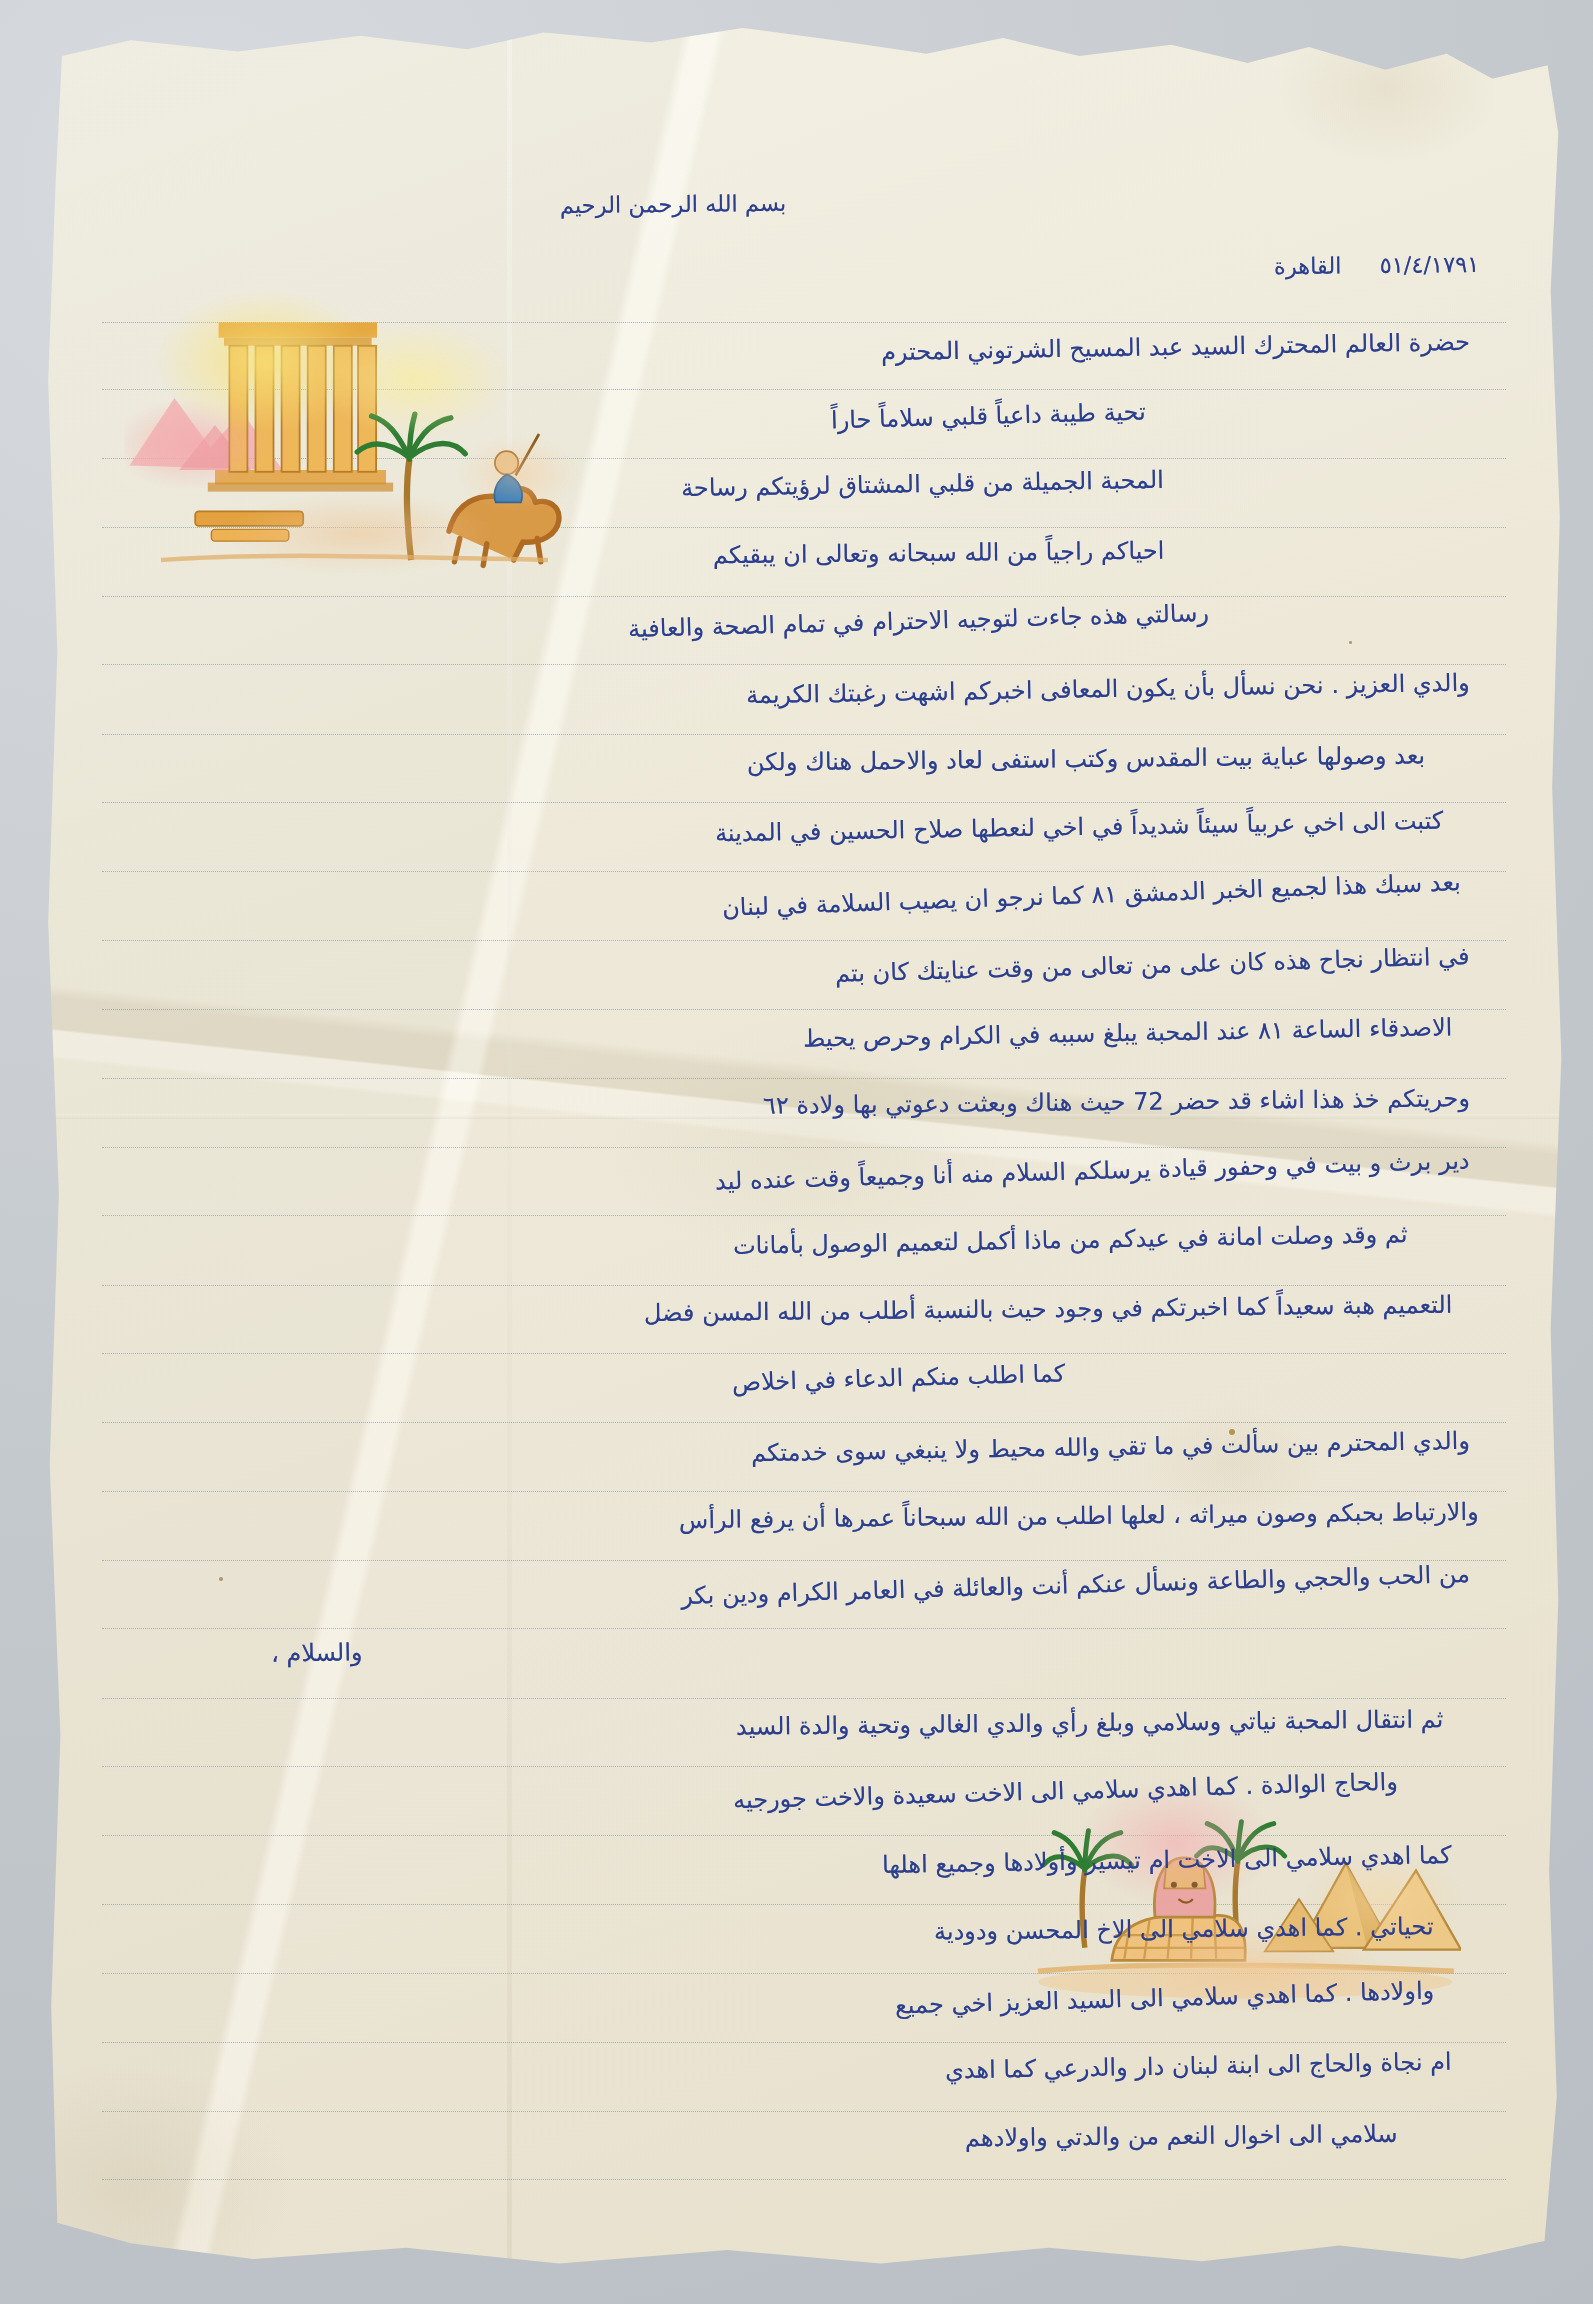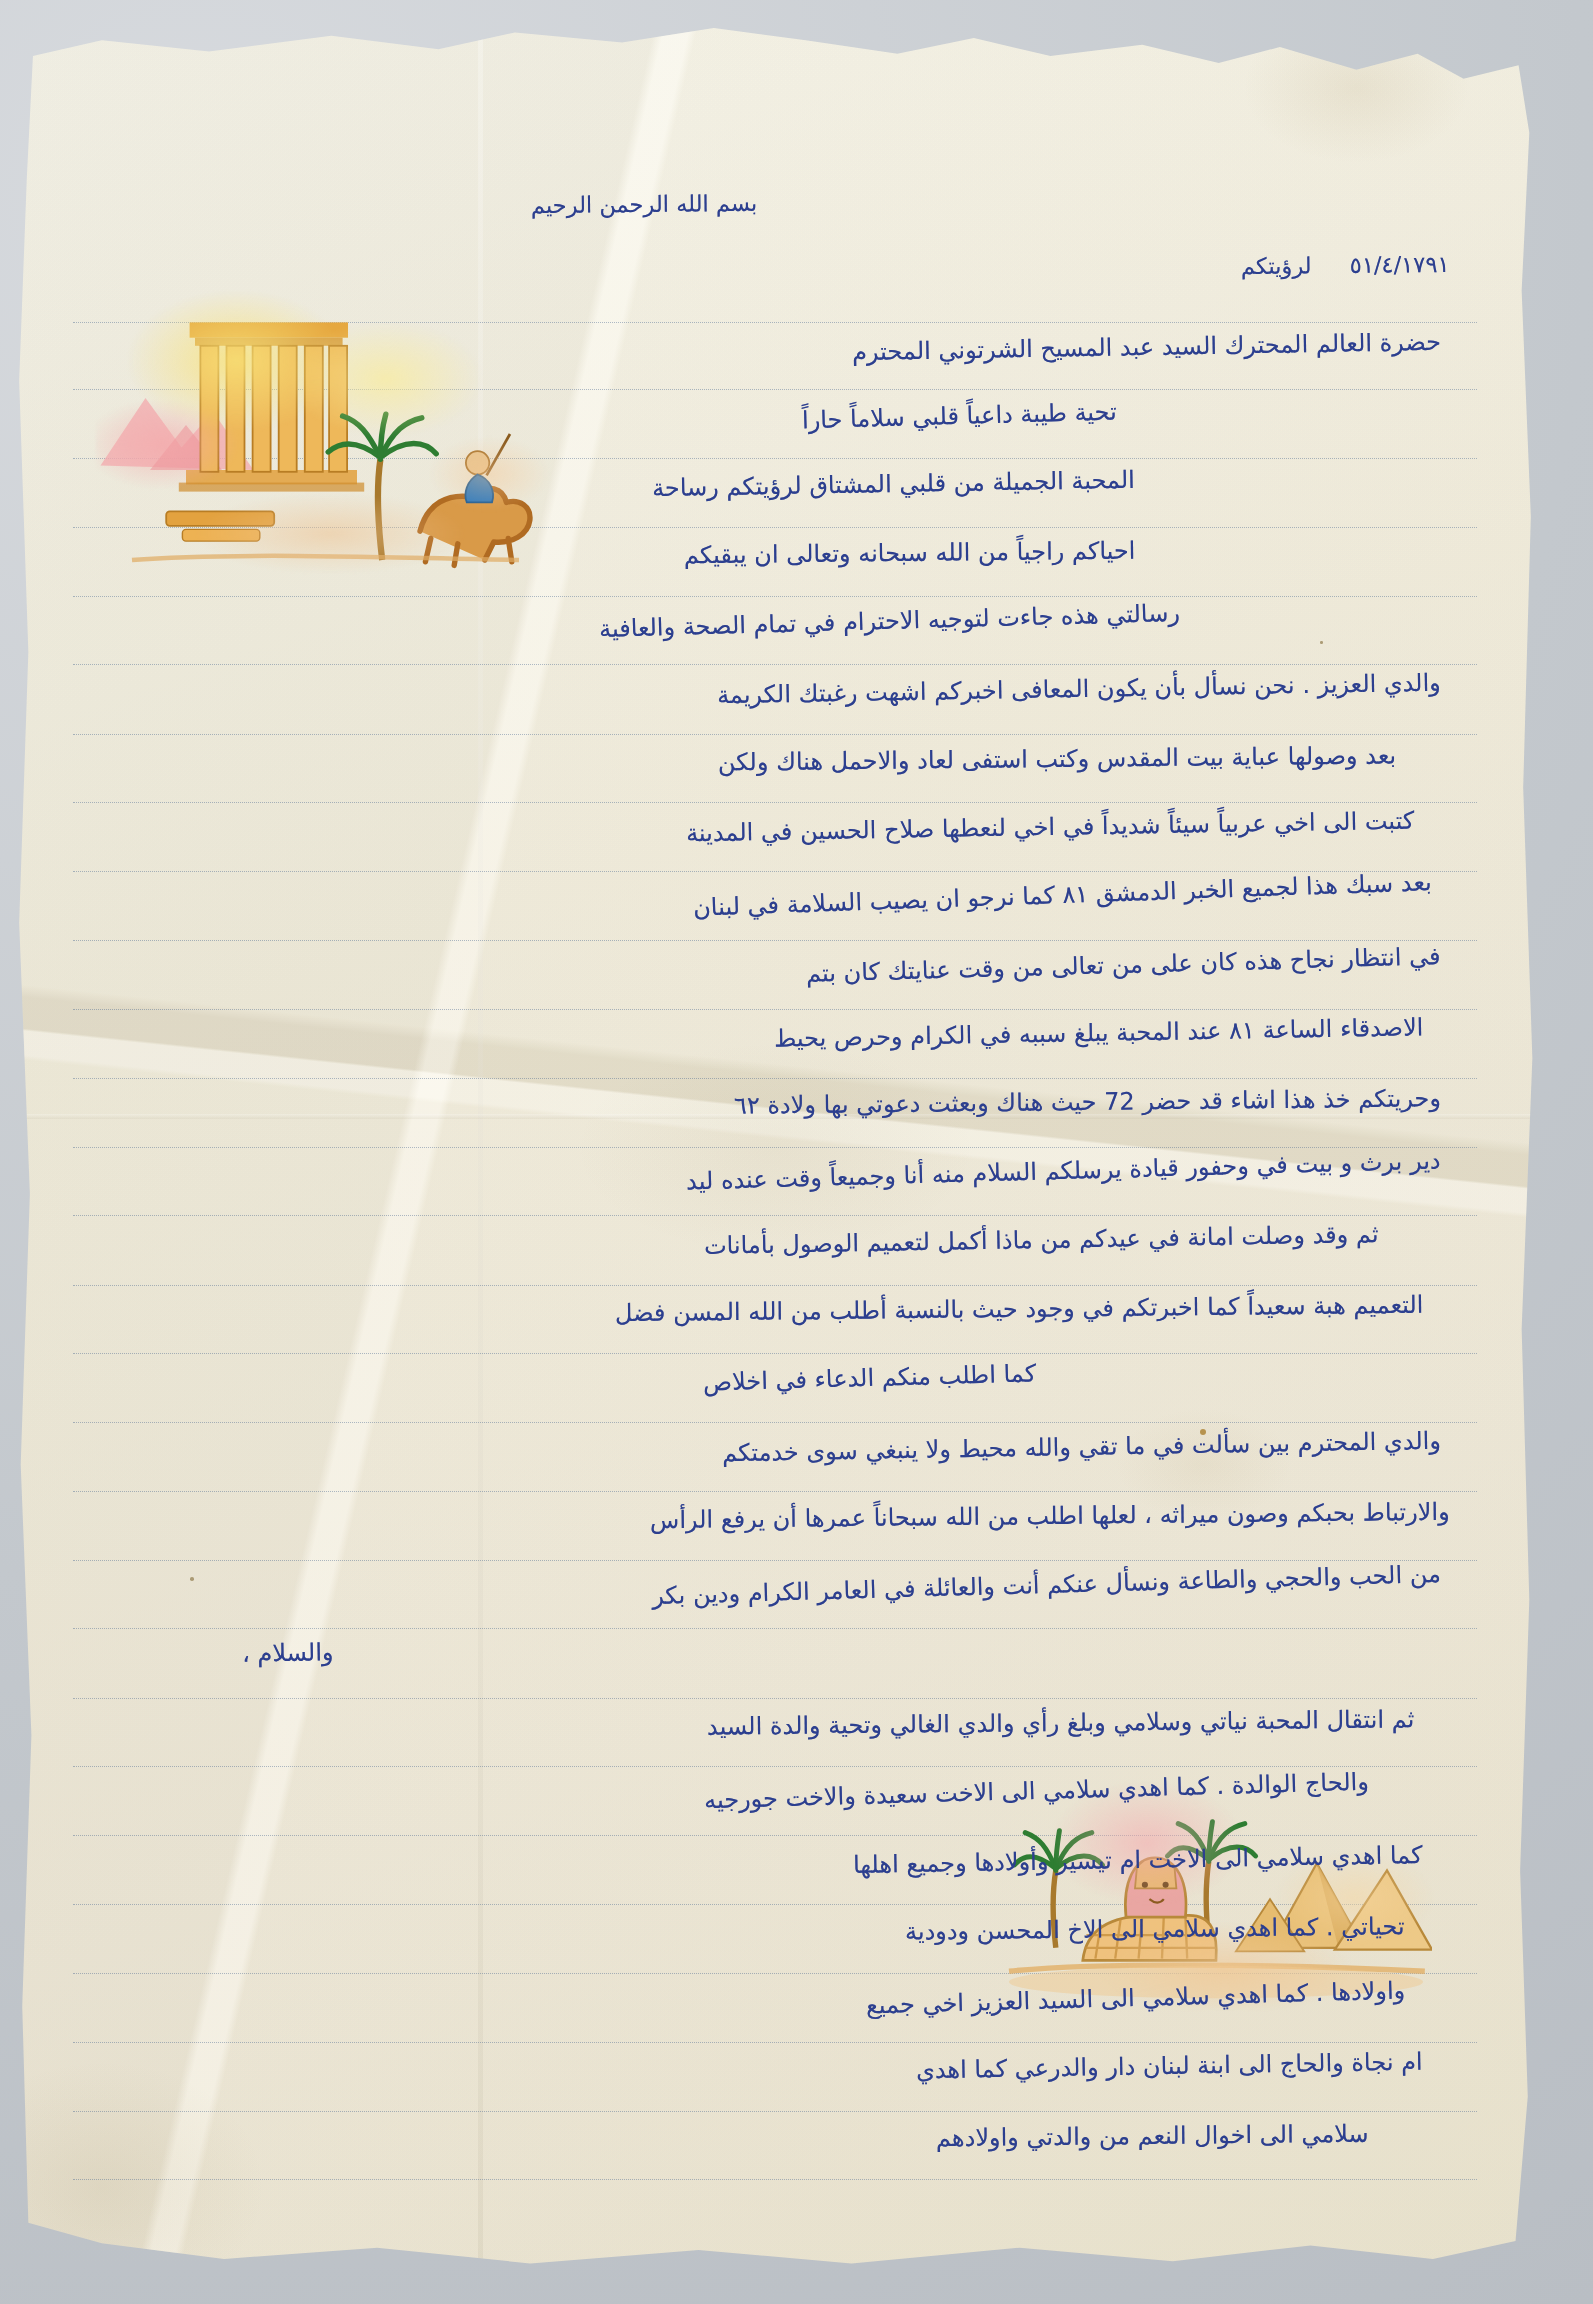--- a/index.html
+++ b/index.html
@@ -28,21 +28,21 @@
       radial-gradient(circle, rgba(60,65,70,.35) 0.9px, transparent 1.2px),
       radial-gradient(circle, rgba(40,45,50,.4) 0.8px, transparent 1.1px);
     background-size: 171px 207px, 279px 153px, 378px 351px;
     background-position: 18px 36px, 108px 9px, 54px 135px;
     pointer-events: none;
   }
 
   
   #sheet {
     position: absolute;
-    left: 10px;
+    left: 39px;
     top: 20px;
     width: 1530px;
     height: 2257px;
     background:
       linear-gradient(103deg, rgba(0,0,0,.035) 0 31.5%, rgba(255,255,255,.30) 32% 33.2%, rgba(0,0,0,.02) 33.6% 100%),
       linear-gradient(186deg, rgba(0,0,0,.02) 0 46.5%, rgba(120,105,70,.13) 47% 48.3%, rgba(255,255,255,.25) 48.4% 49.4%, rgba(0,0,0,.015) 49.6% 100%),
       linear-gradient(160deg, #fdfbef 0%, #f7f2e0 38%, #f3eddb 70%, #efe8d2 100%);
     box-shadow:
       0 5.4px 23.4px rgba(0,0,0,.45),
       0 0.9px 2.7px rgba(0,0,0,.3);
@@ -280,21 +280,21 @@
 
         <path d="M10 238 C110 228 300 230 472 238" stroke="#e2ac60" stroke-width="6" fill="none" opacity=".75"></path>
         <ellipse cx="240" cy="250" rx="230" ry="18" fill="#f0c78c" opacity=".45"></ellipse>
       </svg>
     </div>
 
     <div class="hw bism t3" style="right:783px; top:171px;">بسم الله الرحمن الرحيم</div>
 
     <div class="hw date t3" style="right:90px; top:232px;">
       <span>١٩٧١/٤/١٥</span>
-      <span style="margin-right:31px;">لرؤيتكم</span>
+      <span style="margin-right:31px;">القاهرة</span>
     </div>
 
     <div class="hw l t1" style="right:99px;  top:313px;">حضرة العالم المحترك السيد عبد المسيح الشرتوني المحترم</div>
     <div class="hw l t2" style="right:423px;  top:382px;">تحية طيبة داعياً قلبي سلاماً حاراً</div>
     <div class="hw l t1" style="right:405px;  top:450px;">المحبة الجميلة من قلبي المشتاق لرؤيتكم رساحة</div>
     <div class="hw l t3" style="right:405px;  top:519px;">احياكم راجياً من الله سبحانه وتعالى ان يبقيكم</div>
     <div class="hw l t2" style="right:360px;  top:587px;">رسالتي هذه جاءت لتوجيه الاحترام في تمام الصحة والعافية</div>
     <div class="hw l t1" style="right:99px;  top:655px;">والدي العزيز . نحن نسأل بأن يكون المعافى اخبركم اشهت رغبتك الكريمة</div>
     <div class="hw l t3" style="right:144px;  top:725px;">بعد وصولها عباية بيت المقدس وكتب استفى لعاد والاحمل هناك ولكن</div>
     <div class="hw l t1" style="right:126px;  top:793px;">كتبت الى اخي عربياً سيئاً شديداً في اخي لنعطها صلاح الحسين في المدينة</div>

